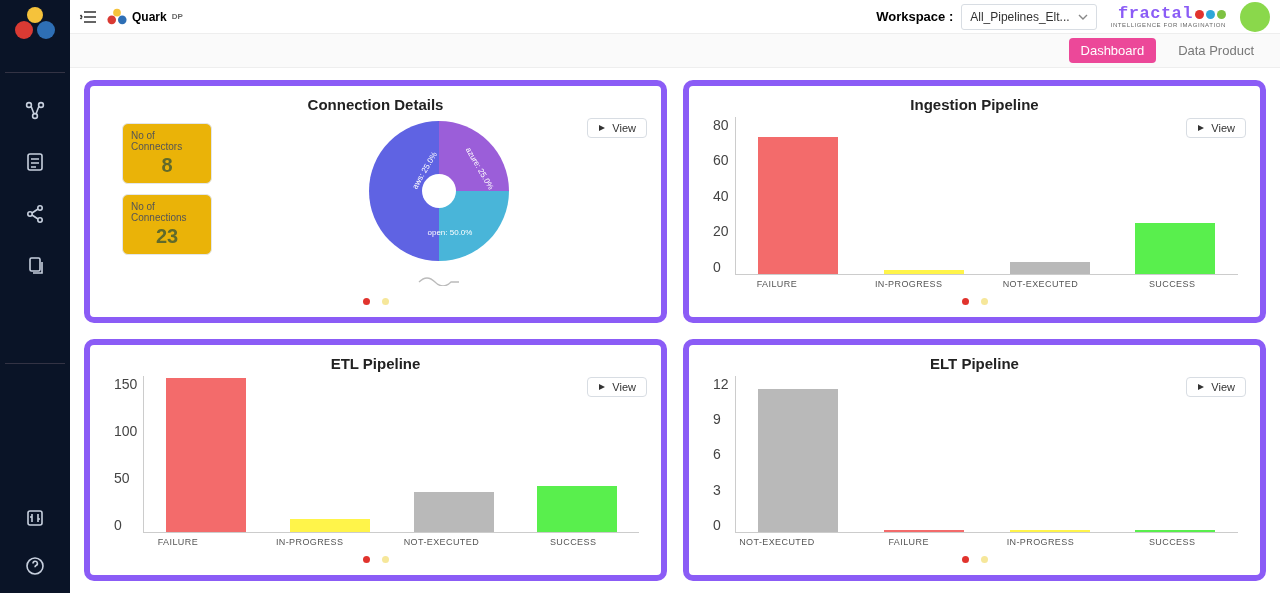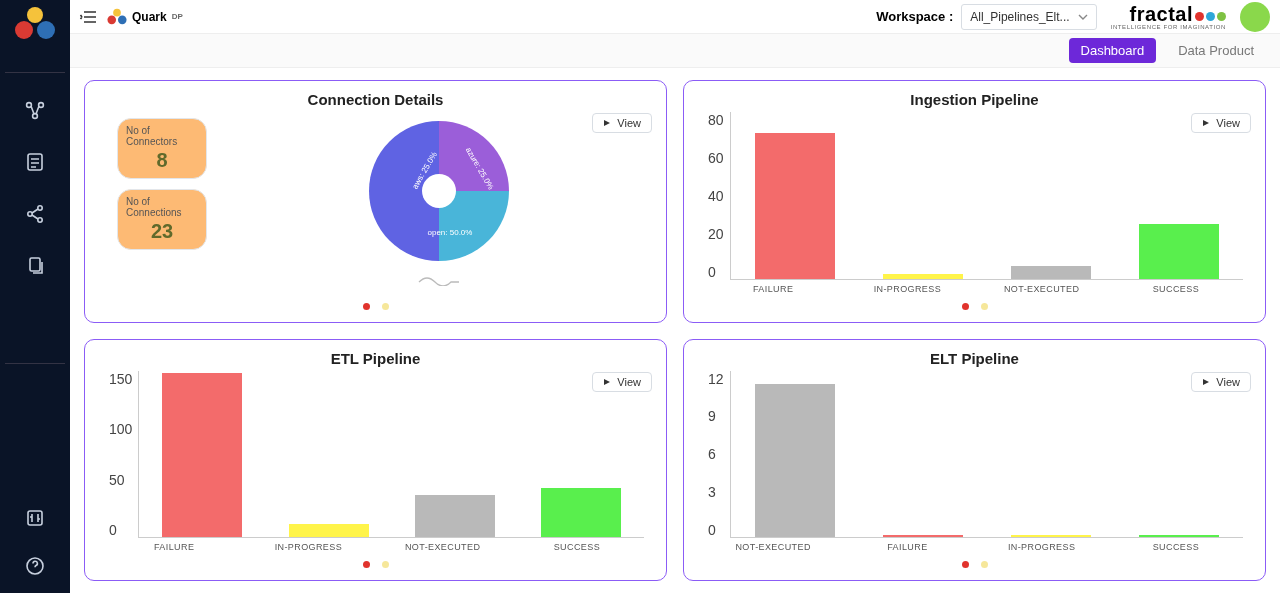--- a/index.html
+++ b/index.html
@@ -32,57 +32,57 @@
 .top-spacer { flex:1; }
 .ws-label { font-size:13px; font-weight:600; margin-right:8px;text-align:center; }
 .ws-select {
   border:1px solid #d8dde3; border-radius:3px; height:26px; min-width:130px;
   display:flex; align-items:center; padding:0 8px; font-size:12px; color:#333; cursor:pointer;
   margin-right:14px;
 }
 .ws-select svg { margin-left:8px; }
 .fractal-logo { margin-right:6px; display:flex; flex-direction:column; align-items:flex-end; line-height:1; }
 .fractal-logo .dots span{display:inline-block;width:9px;height:9px;border-radius:50%;margin-left:2px;}
-.fractal-logo-name{font-size:20px;font-weight:600;letter-spacing:0.5px;color:#000000;}
+.fractal-logo-name{font-size:17px;font-weight:600;letter-spacing:0.5px;color:#8b5cf6;font-family:Liberation Mono, monospace;}
 .fractal-sub{font-size:6px;letter-spacing:0.6px;color:#666;}
 .avatar { width:30px; height:30px; border-radius:50%; background:#8ad84b; margin-left:8px; }
 
 .subbar {
   height: 34px; display:flex; align-items:center; justify-content:flex-end;
   padding: 0 14px; background:#fafafa; border-bottom:1px solid #eee; gap:10px;
 }
 .pill-btn {
   padding:5px 12px; border-radius:4px; font-size:13px; cursor:pointer;
 }
-.pill-active { background:#6d28d9; color:#fff; }
+.pill-active { background:#ec4899; color:#fff; }
 .pill-link { color:#777; }
 
 
 .dash { flex:1; padding:12px 14px; display:grid; grid-template-columns:1fr 1fr; grid-template-rows:1fr 1fr; gap:16px; overflow:auto; }
 .card {
-  border:1px solid #8b5cf6; border-radius:10px; background:#fff;
+  border:6px solid #8b5cf6; border-radius:10px; background:#fff;
   display:flex; flex-direction:column; padding:10px 14px 8px; min-height:0;
 }
 .card-head { display:flex; align-items:center; position:relative; }
 .card-title { flex:1; text-align:center; font-weight:600; font-size:15px; color:#222; }
 .view-btn {
   position:absolute; right:0; top:-2px;
   border:1px solid #d8dde3; border-radius:4px; background:#fff;
   font-size:11px; padding:3px 10px; cursor:pointer; color:#333;
   display:flex; align-items:center; gap:4px;margin-top:24px;
 }
 .card-body { flex:1; display:flex; min-height:0; }
 .card-dots { text-align:center; padding-top:2px; }
 .card-dots i{display:inline-block;width:7px;height:7px;border-radius:50%;margin:0 6px;}
 .dot-red{background:#e1332d;} .dot-yellow{background:#f6e79a;}
 
 
 .conn-stats { display:flex; flex-direction:column; gap:10px; margin:10px 18px 0 18px; }
 .stat {
-  border:1px solid #e3e6ea; border-radius:14px; width:90px; padding:6px 8px; background:#fdba74;
+  border:1px solid #e3e6ea; border-radius:6px; width:90px; padding:6px 8px; background:#eab308;
 }
 .stat-label{font-size:10px;color:#555;}
 .stat-val{font-size:20px;font-weight:600;text-align:center;color:#606a2b;margin-top:2px;}
 .conn-chart-wrap{flex:1;display:flex;align-items:center;justify-content:center;flex-direction:column;}
 .conn-chart{width:150px;height:150px;position:relative;}
 .chart-legend-mini{ margin-top:6px; }
 .chart-legend-mini svg { display:block; }
 
 
 .barchart { flex:1; display:flex; flex-direction:column; padding:4px 8px 0; }

